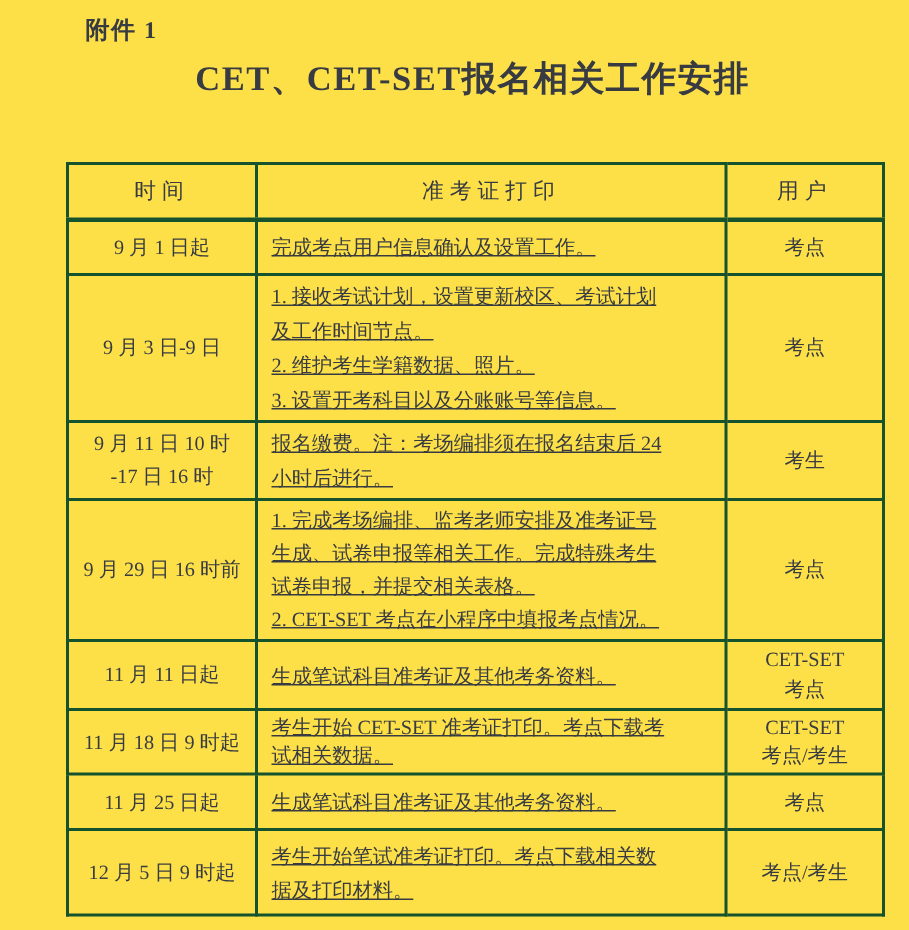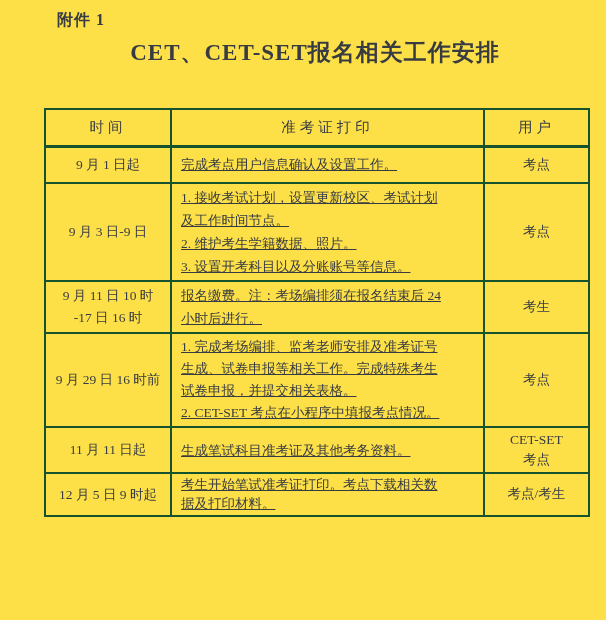--- a/index.html
+++ b/index.html
@@ -129,20 +129,32 @@
 2. CET-SET 考点在小程序中填报考点情况。</td>
         <td class="user">考点</td>
       </tr>
       <tr>
         <td class="time">11 月 11 日起</td>
         <td class="content">生成笔试科目准考证及其他考务资料。</td>
         <td class="user">CET-SET
 考点</td>
       </tr>
       <tr>
+        <td class="time">11 月 18 日 9 时起</td>
+        <td class="content">考生开始 CET-SET 准考证打印。考点下载考
+试相关数据。</td>
+        <td class="user">CET-SET
+考点/考生</td>
+      </tr>
+      <tr>
+        <td class="time">11 月 25 日起</td>
+        <td class="content">生成笔试科目准考证及其他考务资料。</td>
+        <td class="user">考点</td>
+      </tr>
+      <tr>
         <td class="time">12 月 5 日 9 时起</td>
         <td class="content">考生开始笔试准考证打印。考点下载相关数
 据及打印材料。</td>
         <td class="user">考点/考生</td>
       </tr>
     </tbody>
   </table>
 </div>
 
 </body></html>

